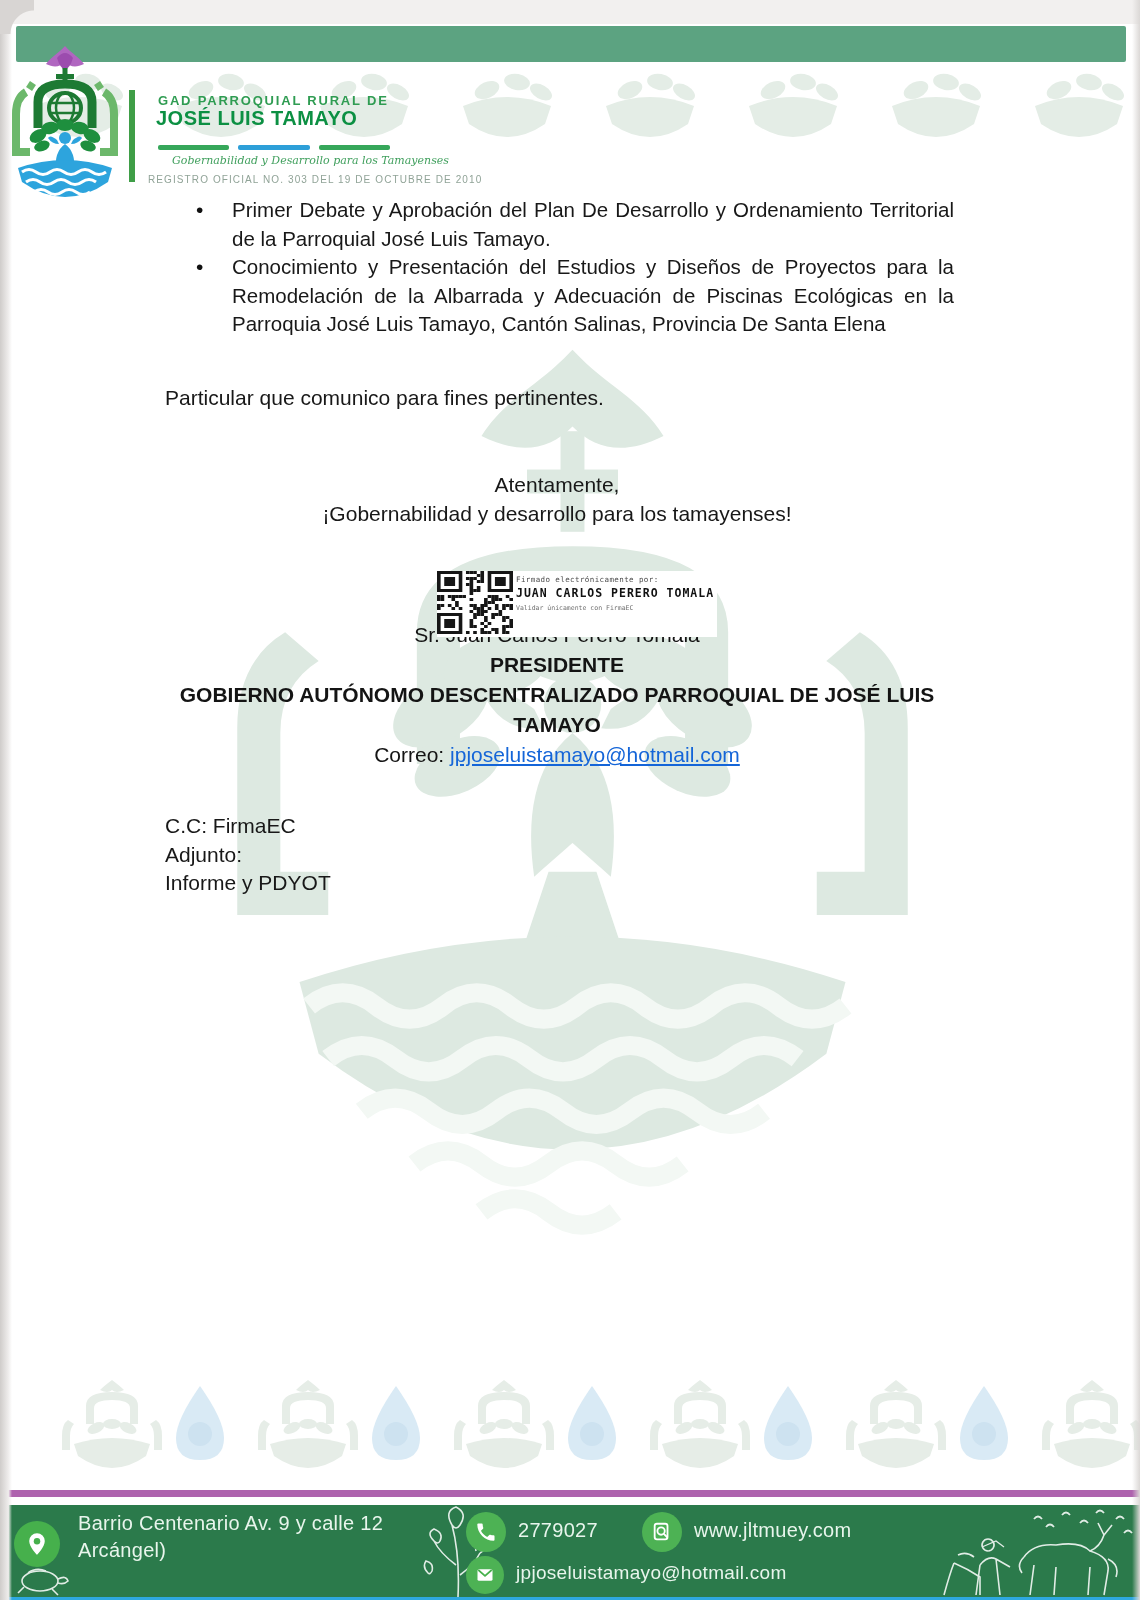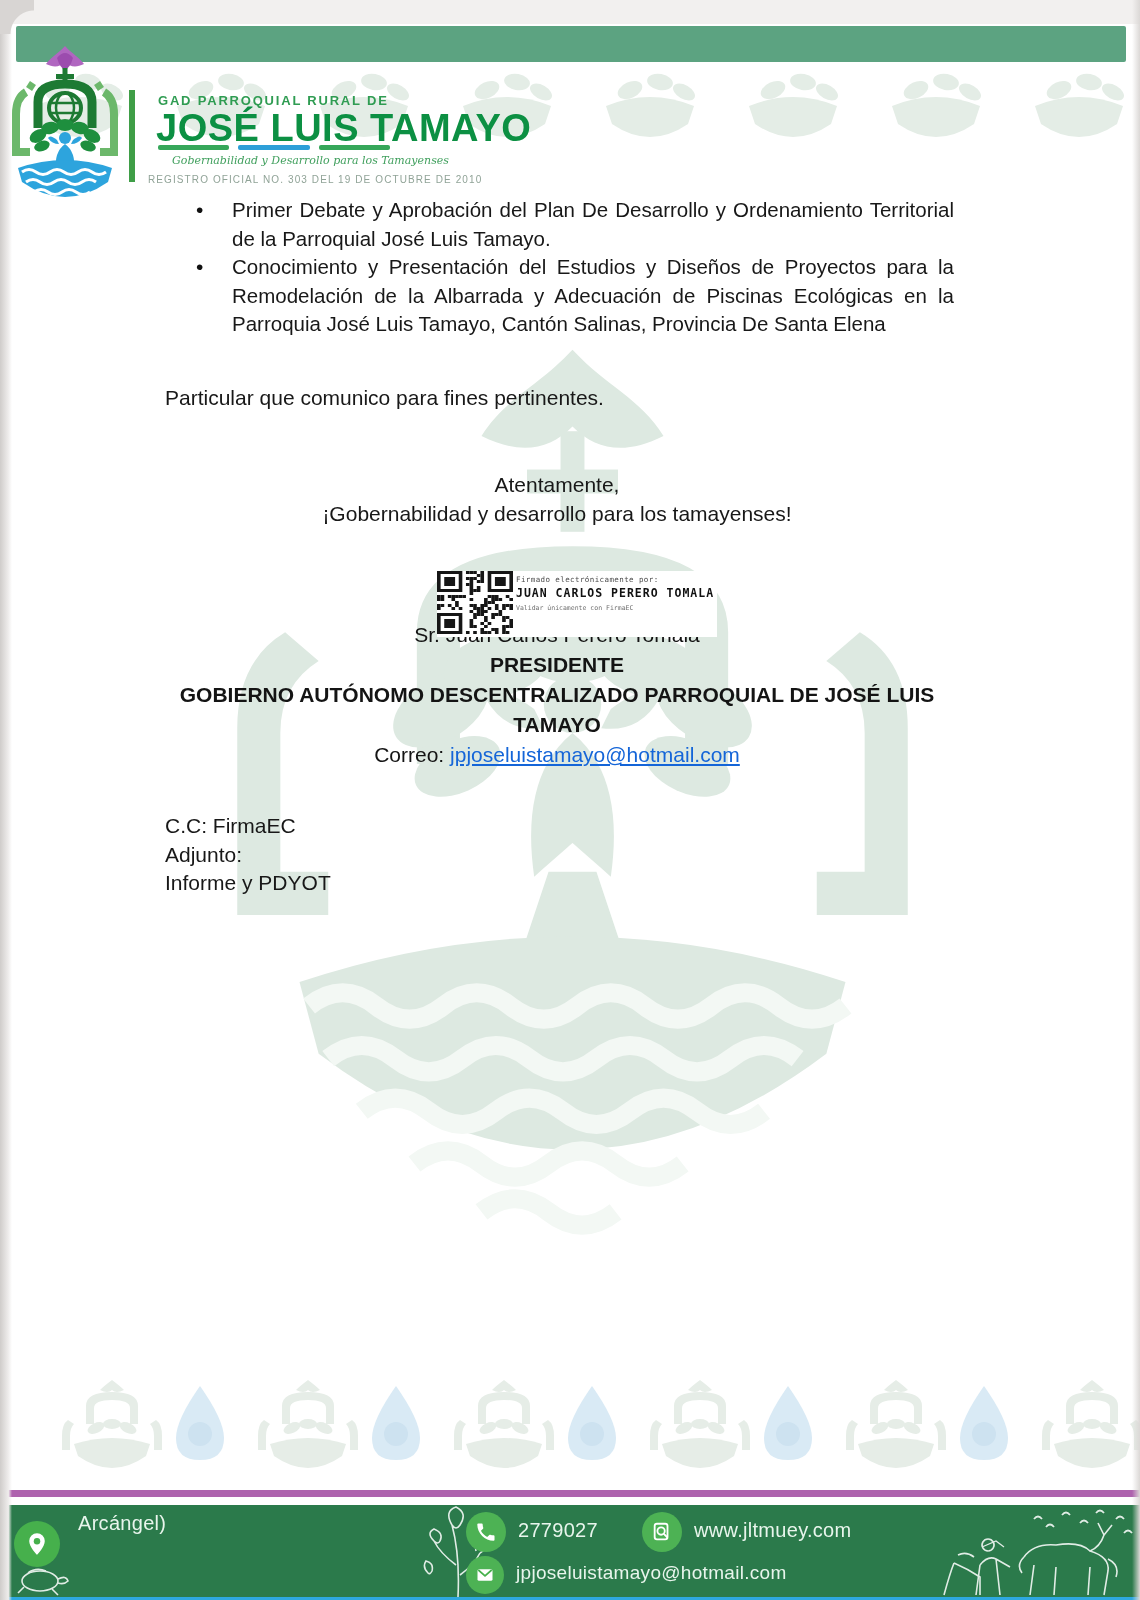--- a/index.html
+++ b/index.html
@@ -15,21 +15,21 @@
           background:radial-gradient(circle at 34px 34px, rgba(0,0,0,0) 23px, #d8d5d3 24px);}
   
   .topbar{position:absolute;left:16px;right:14px;top:26px;height:36px;background:#5ca381;border-radius:2px;z-index:3;}
   
   .pattern{position:absolute;z-index:1;}
   
   .logo{position:absolute;left:8px;top:40px;width:114px;height:172px;z-index:6;}
   .vrule{position:absolute;left:129px;top:90px;width:6px;height:92px;background:#3f9e47;z-index:6;}
   .supertitle{position:absolute;left:158px;top:93px;font-size:13px;font-weight:700;color:#2f9c52;
               letter-spacing:1.8px;z-index:6;}
-  .orgtitle{position:absolute;left:156px;top:107px;font-size:38px;font-weight:800;color:#0c9043;
+  .orgtitle{position:absolute;left:156px;top:107px;font-size:20px;font-weight:800;color:#0c9043;
             letter-spacing:0.5px;z-index:6;}
   .divider{position:absolute;left:158px;top:145px;width:232px;height:5px;display:flex;gap:9px;z-index:6;}
   .divider i{flex:1;border-radius:2px;}
   .div-g{background:#36a75a;} .div-b{background:#2d9fd8;}
   .tagline{position:absolute;left:172px;top:154px;font-size:11px;font-style:italic;color:#41a05e;
            font-family:"DejaVu Serif",serif;z-index:6;}
   .registro{position:absolute;left:148px;top:174px;font-size:10px;color:#90a397;letter-spacing:1.1px;z-index:6;}
   
   .bullets{position:absolute;left:196px;top:196px;width:758px;z-index:4;}
   .bullet-item{display:flex;}
@@ -381,20 +381,21 @@
 
   <div class="purple-line"></div>
   <div class="footer">
     <div class="icon-circle pin-c">
       <svg width="26" height="26" viewBox="0 0 24 24">
           <path d="M12 2a7.2 7.2 0 0 0-7.2 7.2C4.8 14.6 12 22 12 22s7.2-7.4 7.2-12.8A7.2 7.2 0 0 0 12 2z" fill="#ffffff"></path>
           <circle cx="12" cy="9.4" r="3" fill="#46b04c"></circle>
         </svg>
     </div>
     <div class="addr f-text">
+      <div>Barrio Centenario Av. 9 y calle 12</div>
       <div>Arcángel)</div>
     </div>
 
     <svg class="lineart" style="left:408px;top:0;width:80px;height:92px;" viewBox="0 0 80 92" aria-hidden="true">
       <g stroke="#ffffff" stroke-width="1.6" fill="none" opacity="0.95">
         <path d="M42 92 Q44 50 36 20 M36 20 Q28 6 40 2 Q52 8 44 20 Q40 26 36 20"></path>
         <path d="M40 60 Q24 48 18 36 M18 36 Q10 28 18 24 Q28 28 24 36 Q22 40 18 36"></path>
         <path d="M44 70 Q58 60 64 48 M64 48 Q74 42 68 36 Q58 38 60 46"></path>
         <path d="M12 68 Q6 62 10 56 Q18 58 16 66 Q14 70 12 68"></path>
       </g>

